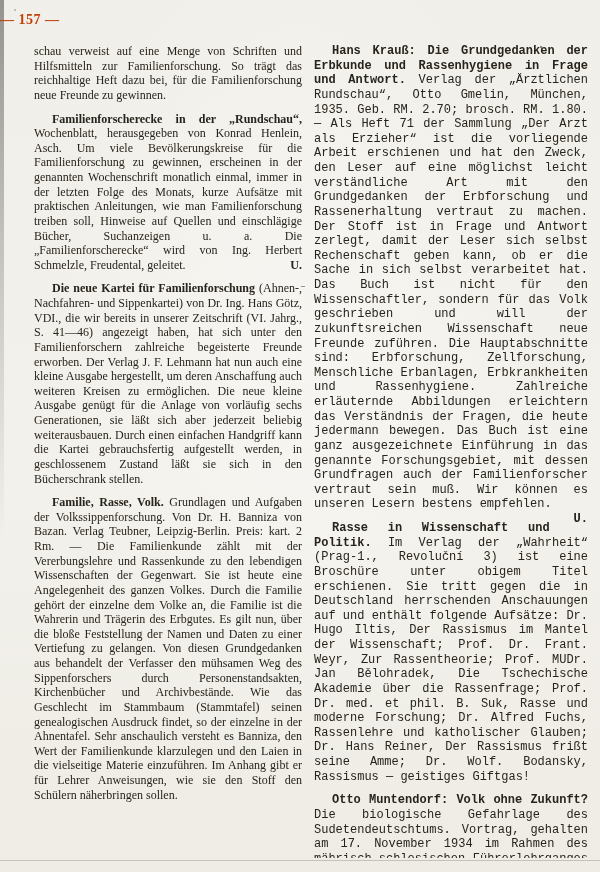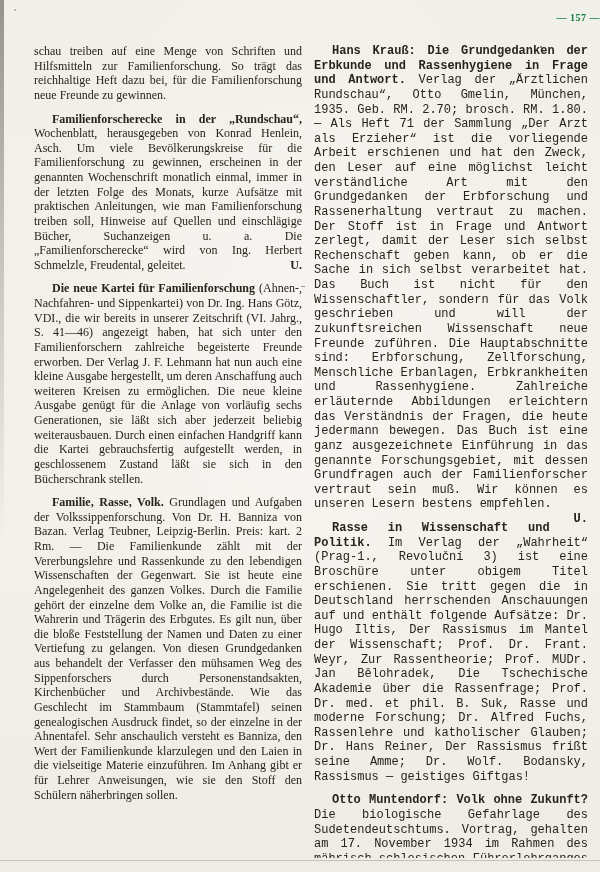--- a/index.html
+++ b/index.html
@@ -9,25 +9,25 @@
     overflow: hidden;
     background:
       radial-gradient(ellipse at 50% 40%, rgba(255,255,255,0.35) 0%, rgba(255,255,255,0) 60%),
       linear-gradient(180deg, #f1efe9 0%, #f3f1eb 55%, #eeece5 100%);
     font-family: "Liberation Serif", "DejaVu Serif", serif;
     color: #28241c;
     -webkit-font-smoothing: antialiased;
   }
   .page-number {
     position: absolute; top: 12px; left: 0; right: 0;
-    text-align: right;
+    text-align: left;
     font-weight: bold;
-    font-size: 10px;
+    font-size: 14px;
     letter-spacing: 0.5px;
-    color: #15803d;
+    color: #c2410c;
   }
   .columns {
     position: absolute;
     top: 44px; left: 34px; right: 12px; bottom: 14px;
     display: flex; gap: 12px;
     overflow: hidden;
     text-align: justify;
     font-size: 12px;
     line-height: 1.22;
     hyphens: auto;
@@ -61,21 +61,21 @@
 <div class="speck s2"></div>
 <div class="speck s3"></div>
 
 <div class="page-number">— 157 —</div>
 
 <div class="columns">
 
   <div class="col-left">
 
     <p class="para cont">
-      <span class="lead"></span><span>schau treiben auf eine Menge von Schriften und Hilfsmitteln zur Familienforschung. So trägt das reichhaltige Heft dazu bei, für die Familienforschung neue Freunde zu gewinnen.</span><span class="signoff"></span>
+      <span class="lead"></span><span>schau verweist auf eine Menge von Schriften und Hilfsmitteln zur Familienforschung. So trägt das reichhaltige Heft dazu bei, für die Familienforschung neue Freunde zu gewinnen.</span><span class="signoff"></span>
     </p>
 
     <p class="para">
       <span class="lead">Familienforscherecke in der „Rundschau“,</span><span> Wochenblatt, herausgegeben von Konrad Henlein, Asch. Um viele Bevölkerungskreise für die Familienforschung zu gewinnen, erscheinen in der genannten Wochenschrift monatlich einmal, immer in der letzten Folge des Monats, kurze Aufsätze mit praktischen Anleitungen, wie man Familienforschung treiben soll, Hinweise auf Quellen und einschlägige Bücher, Suchanzeigen u. a. Die „Familienforscherecke“ wird von Ing. Herbert Schmelzle, Freudental, geleitet.</span><span class="signoff">U.</span>
     </p>
 
     <p class="para">
       <span class="lead">Die neue Kartei für Familienforschung</span><span> (Ahnen-, Nachfahren- und Sippenkartei) von Dr. Ing. Hans Götz, VDI., die wir bereits in unserer Zeitschrift (VI. Jahrg., S. 41—46) angezeigt haben, hat sich unter den Familienforschern zahlreiche begeisterte Freunde erworben. Der Verlag J. F. Lehmann hat nun auch eine kleine Ausgabe hergestellt, um deren Anschaffung auch weiteren Kreisen zu ermöglichen. Die neue kleine Ausgabe genügt für die Anlage von vorläufig sechs Generationen, sie läßt sich aber jederzeit beliebig weiterausbauen. Durch einen einfachen Handgriff kann die Kartei gebrauchsfertig aufgestellt werden, in geschlossenem Zustand läßt sie sich in den Bücherschrank stellen.</span><span class="signoff"></span>
     </p>
 

